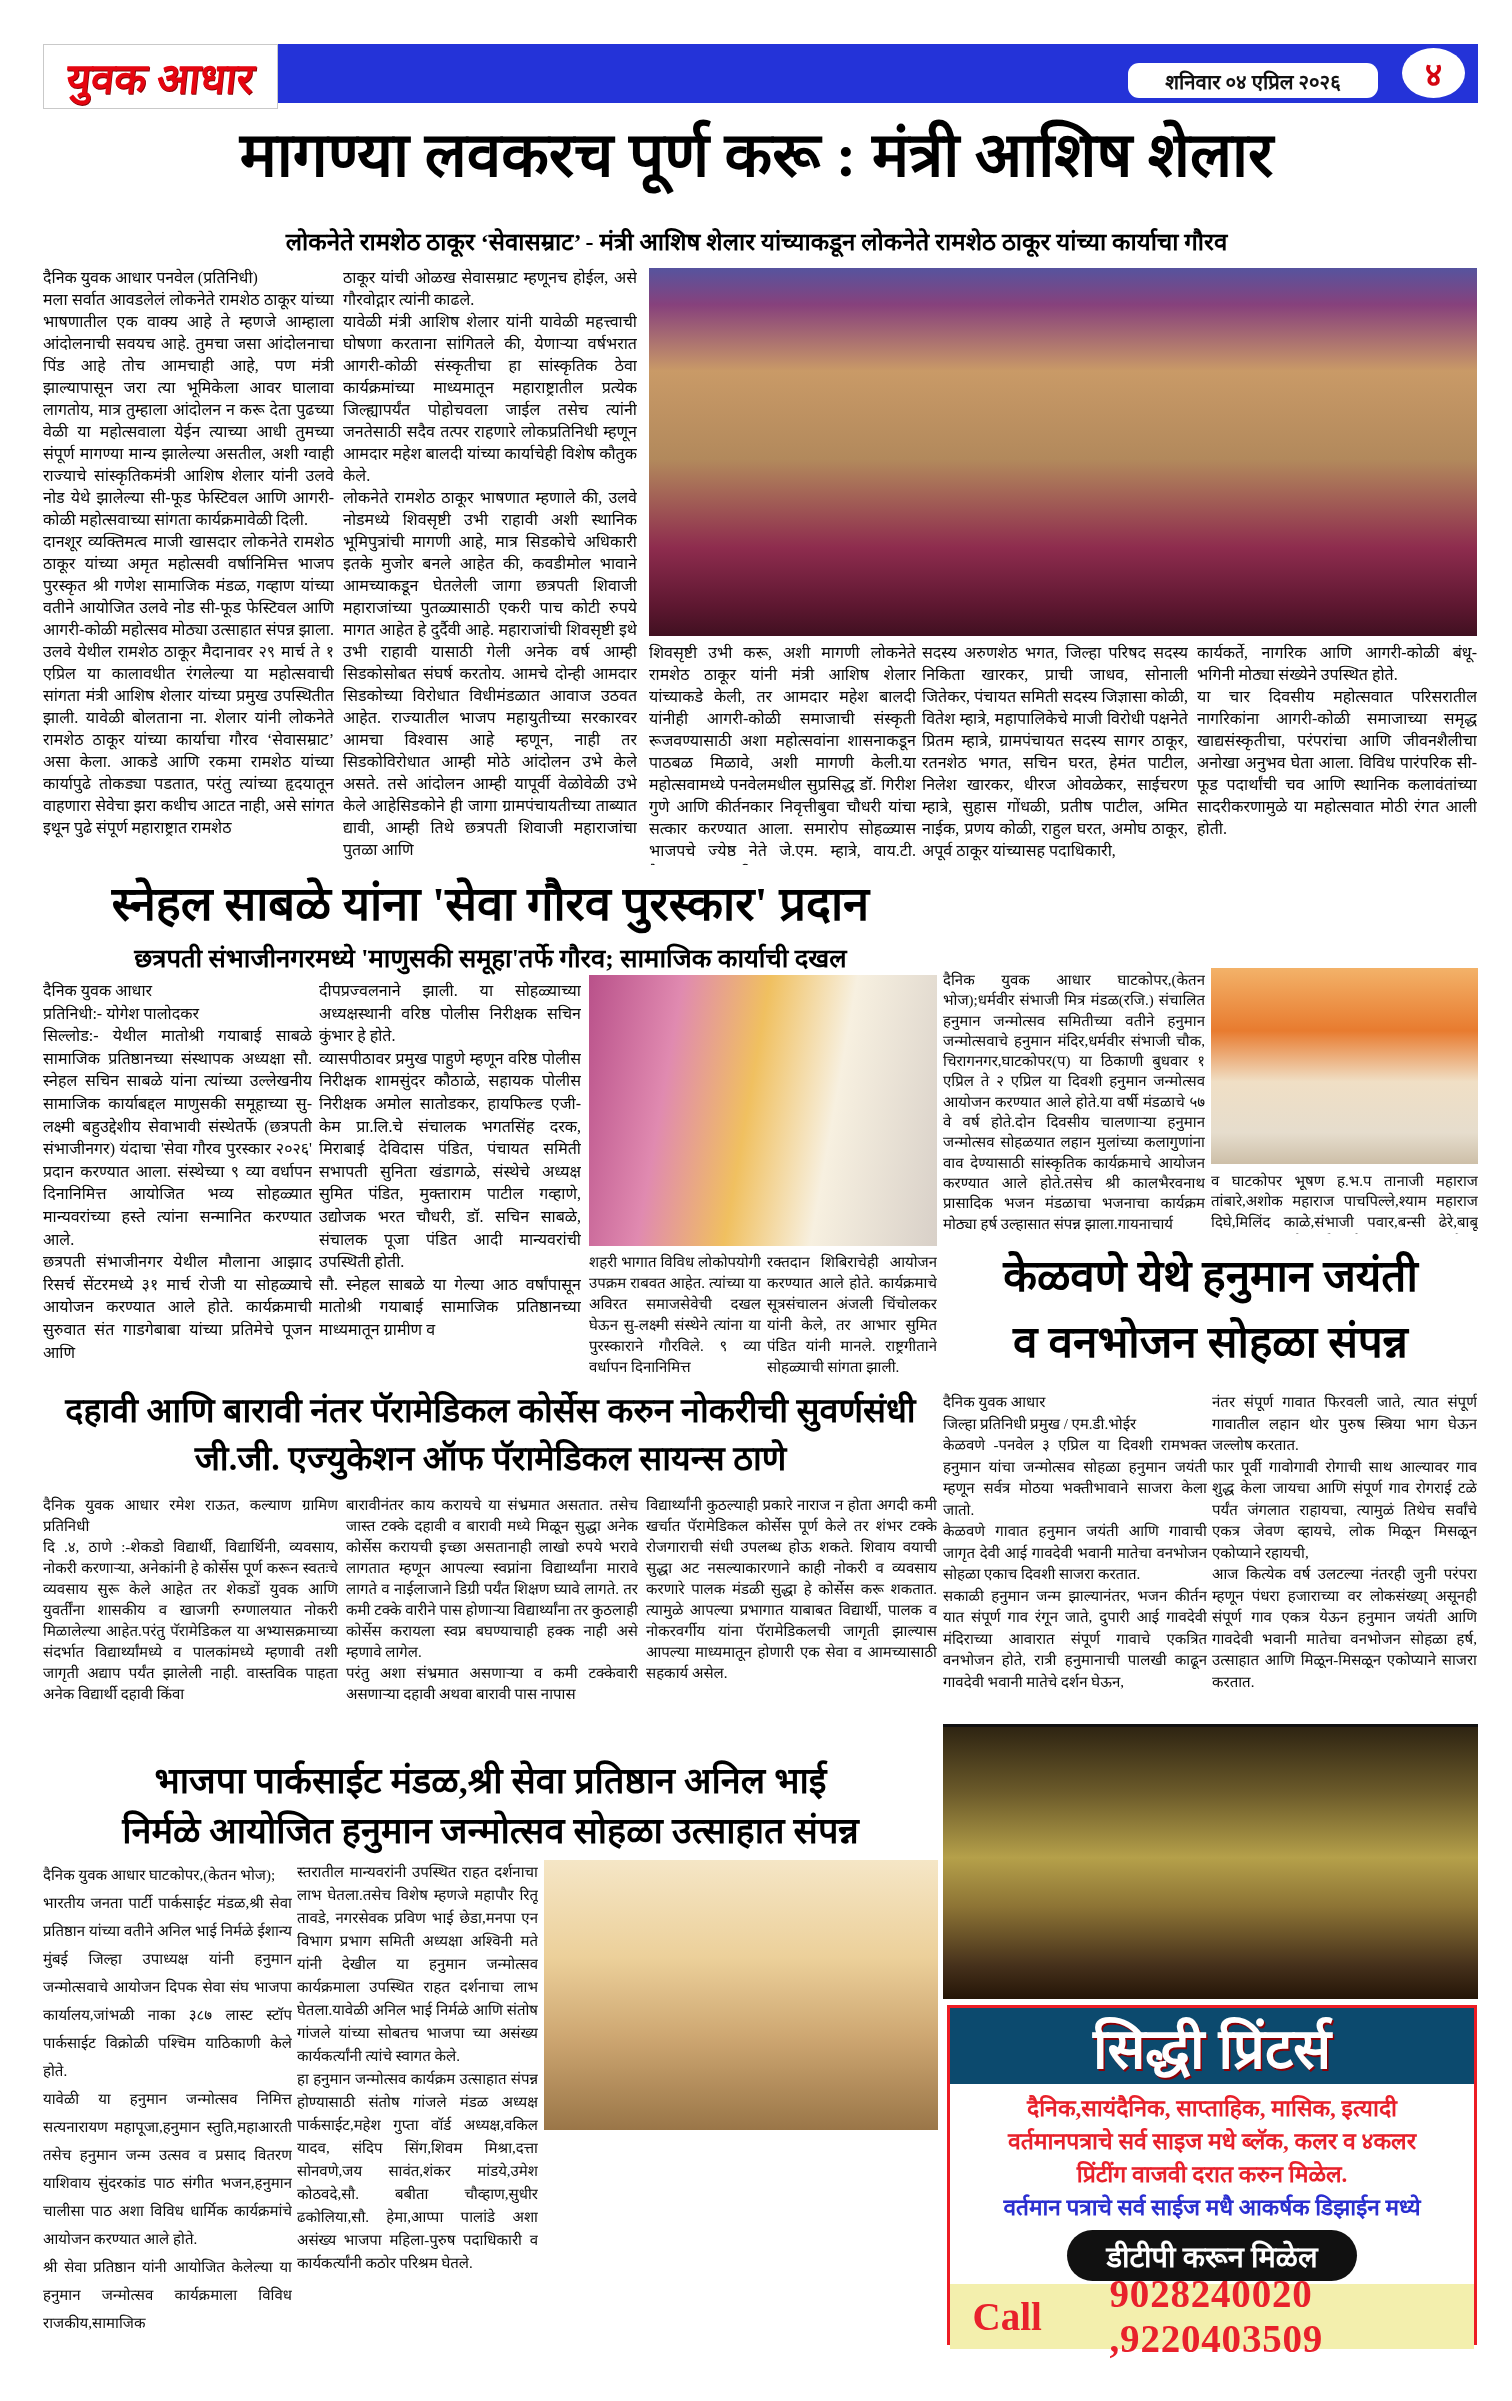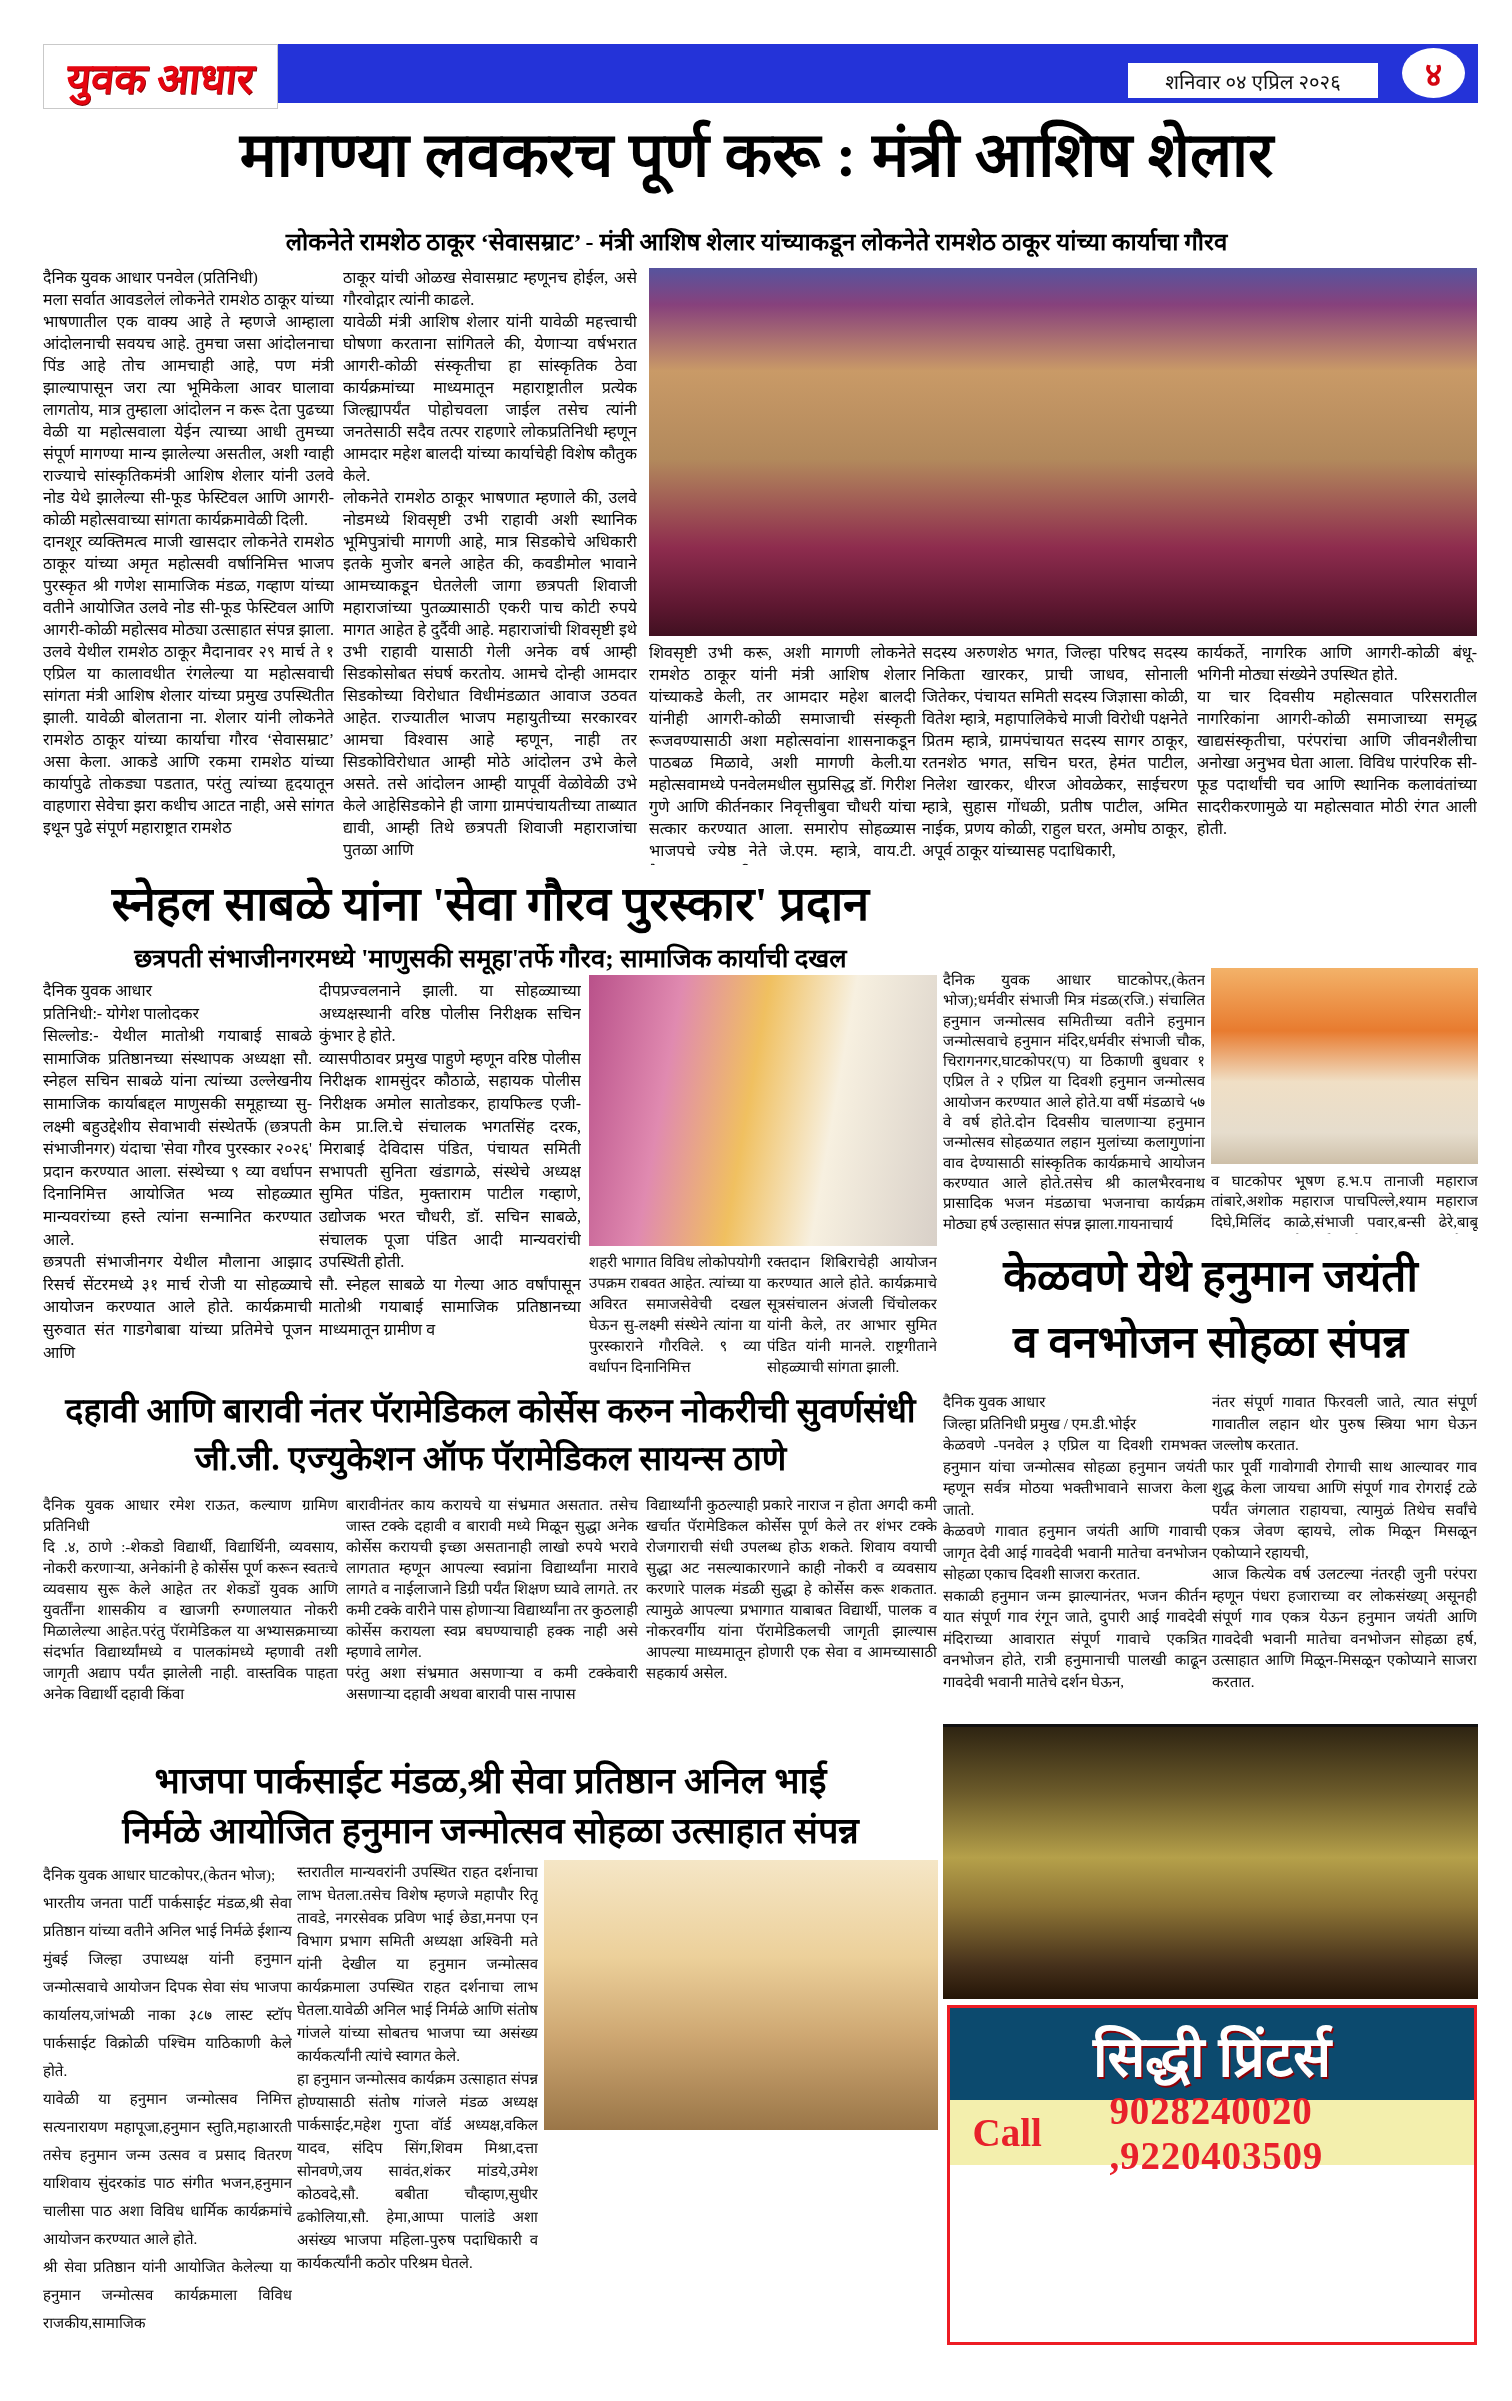--- a/index.html
+++ b/index.html
@@ -22,21 +22,21 @@
     display: flex; align-items: center; justify-content: center;
   }
   .logo-text {
     color: #e50510; font-size: 42px; font-weight: bold;
     text-shadow: 0.8px 0.8px 0 #7d0005; transform: skewX(-6deg);
     white-space: nowrap;
   }
   .date-box {
     left: 1128px; top: 63px; width: 250px; height: 35px;
     background: #ffffff; display: flex; align-items: center; justify-content: center;
-    font-size: 20.3px; font-weight: normal; color: #111;
+    font-size: 20.3px; font-weight: bold; color: #111; border-radius: 11px;
   }
   .page-num-circle {
     left: 1402px; top: 48px; width: 63px; height: 50px;
     background: #ffffff; border-radius: 50%;
     display: flex; align-items: center; justify-content: center;
     color: #d40510; font-size: 33px; font-weight: bold;
   }
 
   
   .lead-headline {
@@ -233,20 +233,27 @@
   <div class="abs body-text" style="left:297px; top:1861px; width:241px; height:533px; font-size:15px; line-height:23px;">स्तरातील मान्यवरांनी उपस्थित राहत दर्शनाचा लाभ घेतला.तसेच विशेष म्हणजे महापौर रितू तावडे, नगरसेवक प्रविण भाई छेडा,मनपा एन विभाग प्रभाग समिती अध्यक्षा अश्विनी मते यांनी देखील या हनुमान जन्मोत्सव कार्यक्रमाला उपस्थित राहत दर्शनाचा लाभ घेतला.यावेळी अनिल भाई निर्मळे आणि संतोष गांजले यांच्या सोबतच भाजपा च्या असंख्य कार्यकर्त्यांनी त्यांचे स्वागत केले.
 हा हनुमान जन्मोत्सव कार्यक्रम उत्साहात संपन्न होण्यासाठी संतोष गांजले मंडळ अध्यक्ष पार्कसाईट,महेश गुप्ता वॉर्ड अध्यक्ष,वकिल यादव, संदिप सिंग,शिवम मिश्रा,दत्ता सोनवणे,जय सावंत,शंकर मांडये,उमेश कोठवदे,सौ. बबीता चौव्हाण,सुधीर ढकोलिया,सौ. हेमा,आप्पा पालांडे अशा असंख्य भाजपा महिला-पुरुष पदाधिकारी व कार्यकर्त्यांनी कठोर परिश्रम घेतले.</div>
 
   <div class="abs photo photo-bjp-1"></div>
   <div class="abs photo photo-bjp-2"></div>
 
   <div class="abs ad-box">
     <div class="ad-header">
       <span class="ad-title">सिद्धी प्रिंटर्स</span>
     </div>
+    <div class="ad-body">
+      <div class="ad-line-red">दैनिक,सायंदैनिक, साप्ताहिक, मासिक, इत्यादी</div>
+      <div class="ad-line-red">वर्तमानपत्राचे सर्व साइज मधे ब्लॅक, कलर व ४कलर</div>
+      <div class="ad-line-red">प्रिंटींग वाजवी दरात करुन मिळेल.</div>
+      <div class="ad-line-blue">वर्तमान पत्राचे सर्व साईज मधै आकर्षक डिझाईन मध्ये</div>
+      <div class="ad-dtp">डीटीपी करून मिळेल</div>
+    </div>
     <div class="ad-call-strip">
       <span class="ad-call-label">Call</span>
       <span class="ad-phones">9028240020 ,9220403509</span>
     </div>
   </div>
 
 </div>
 
 
 </body></html>

